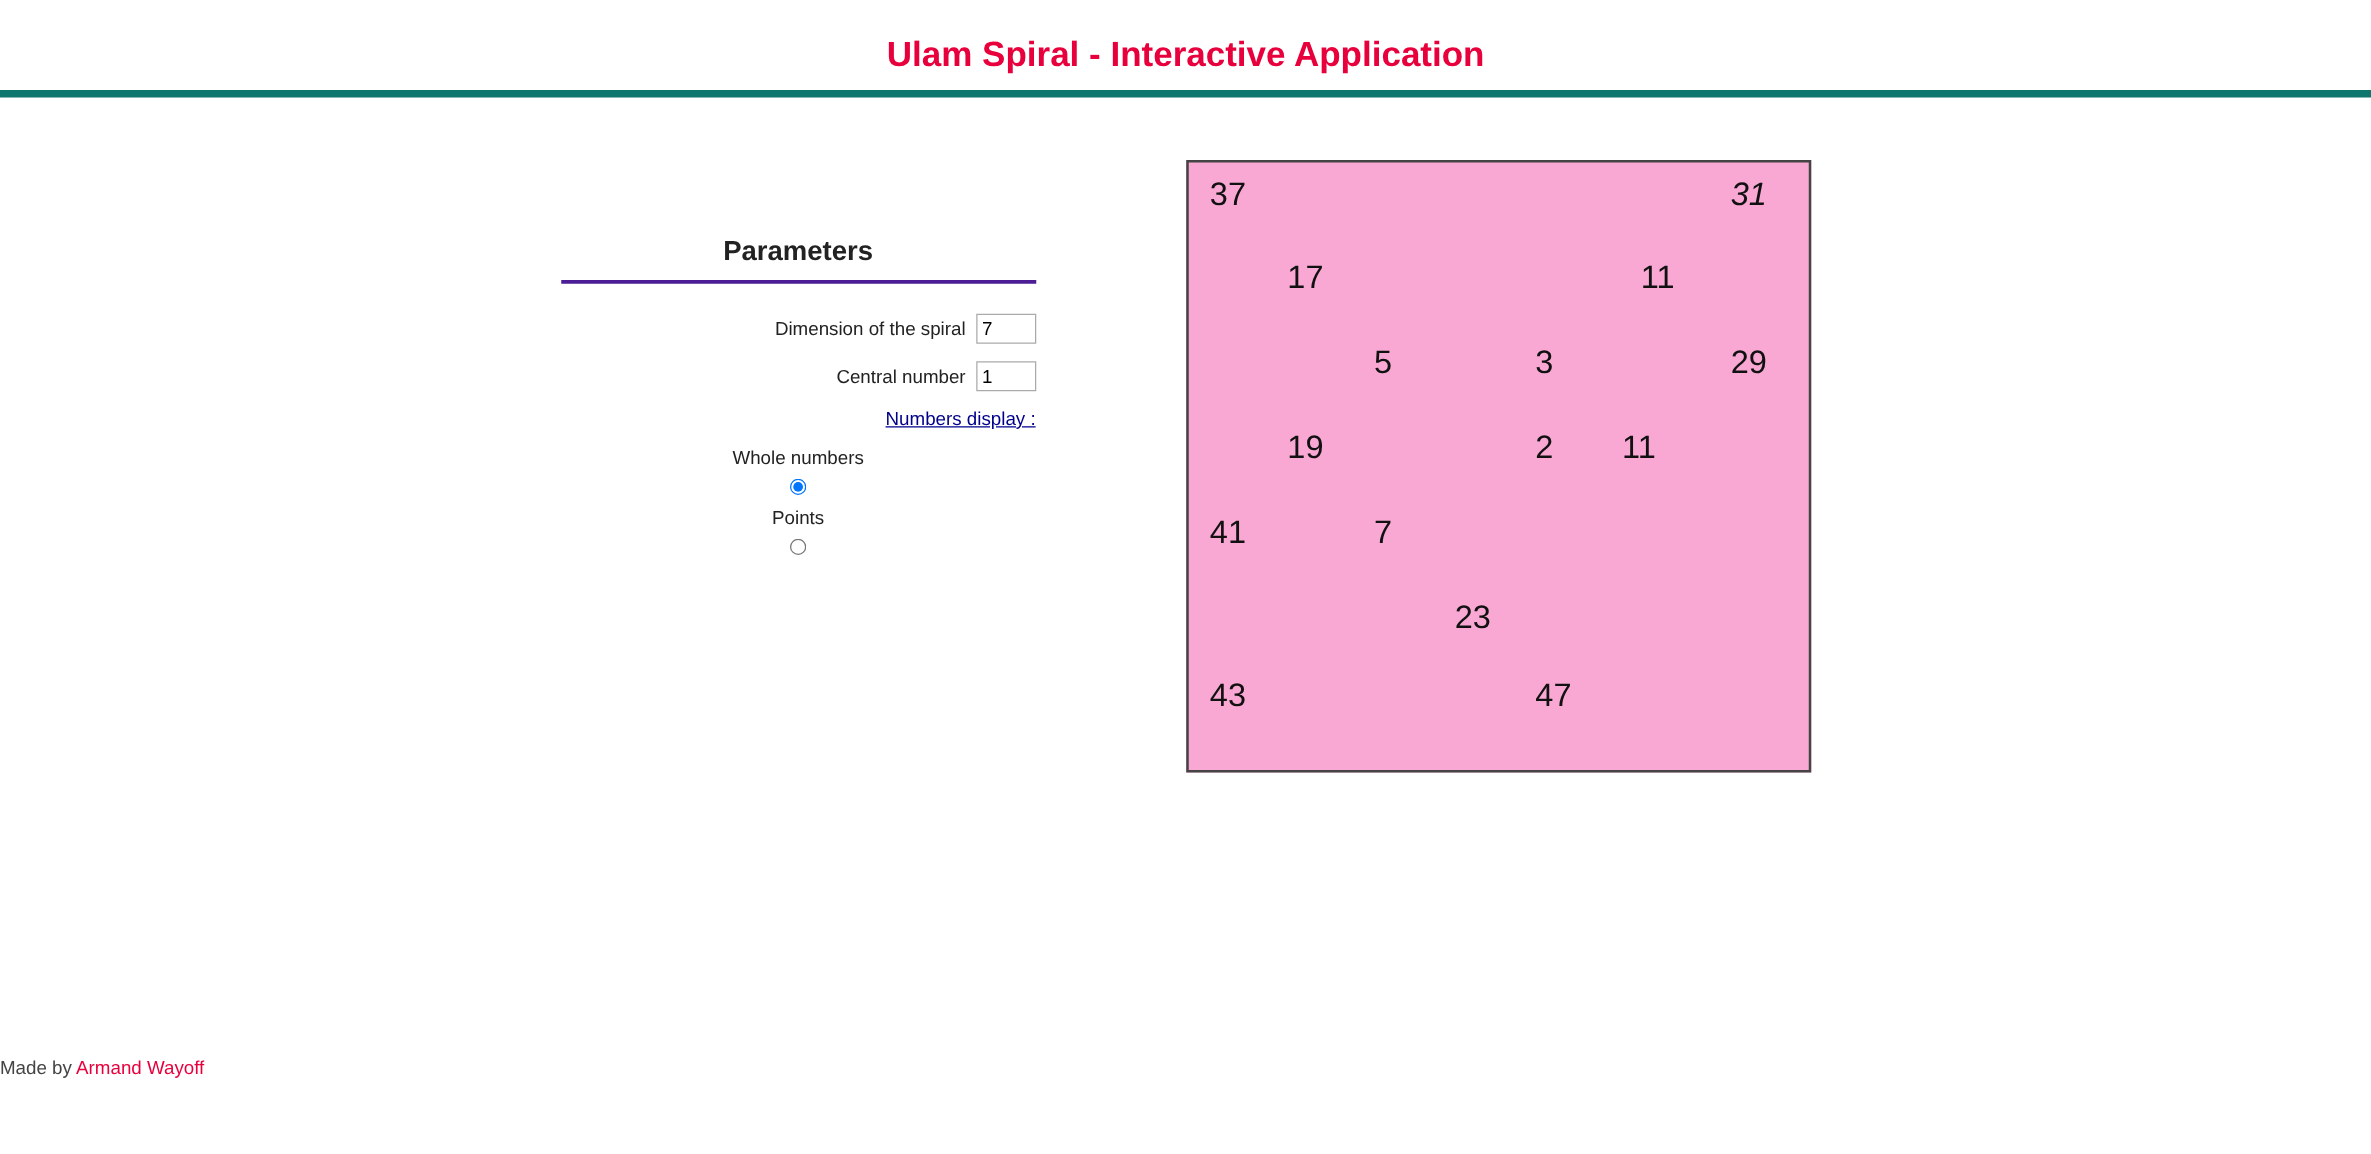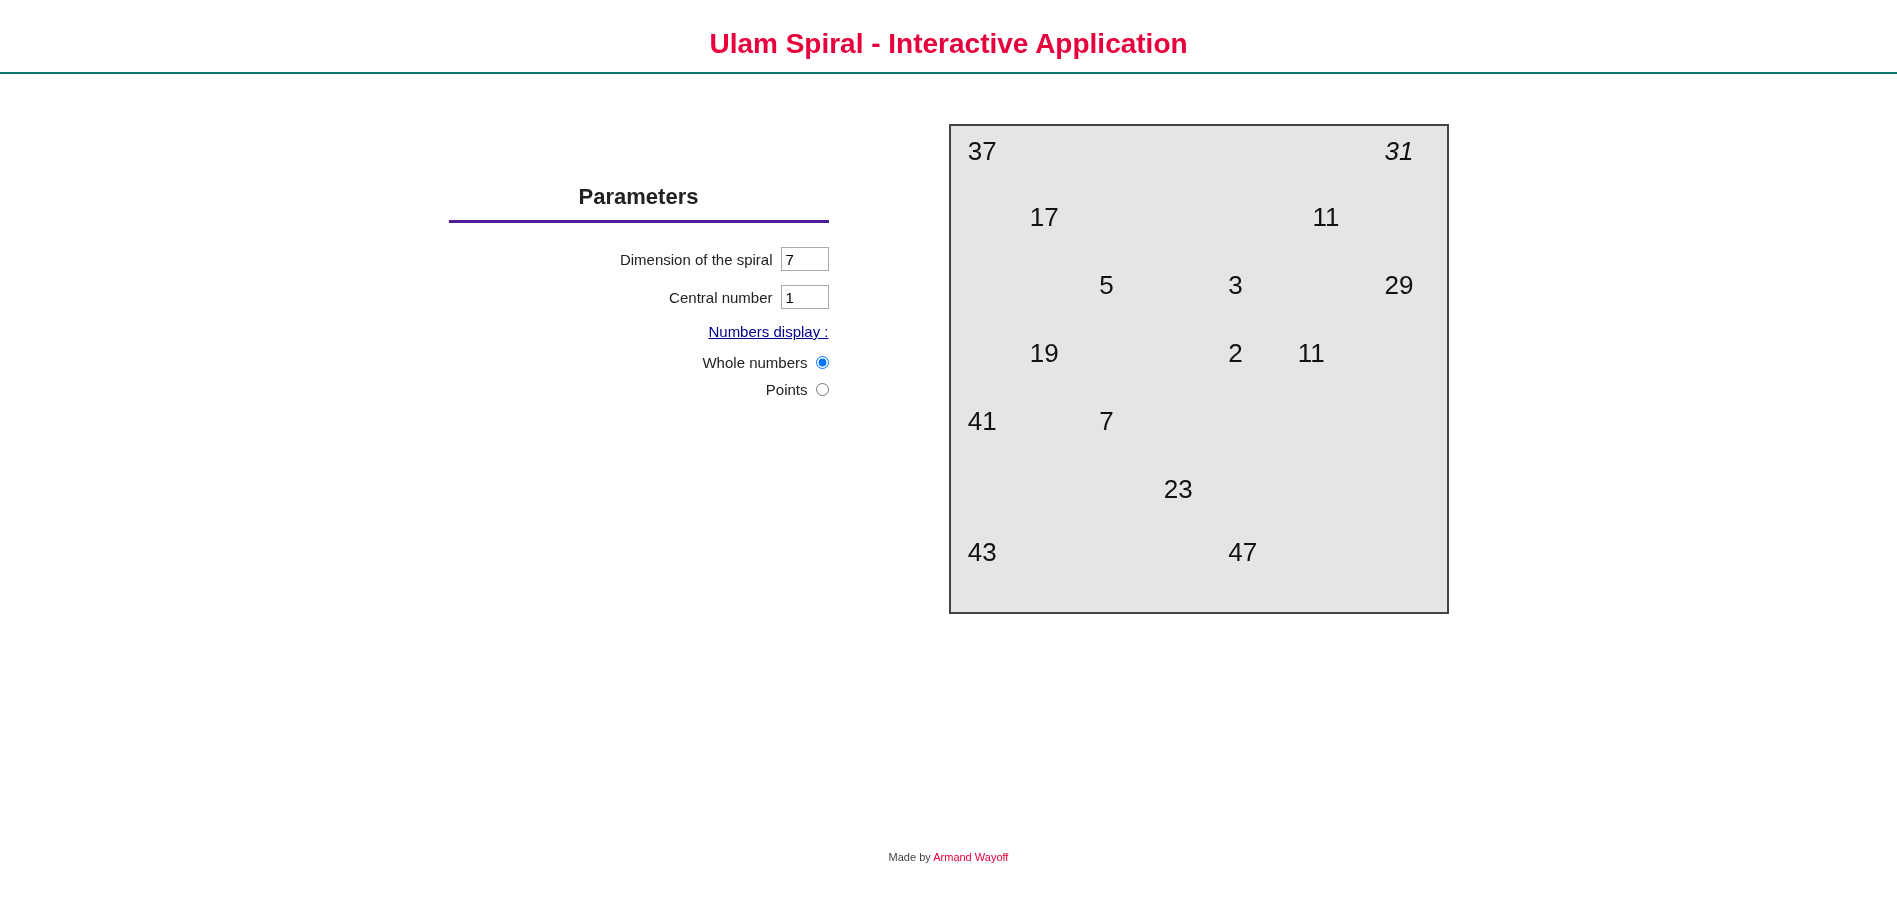--- a/index.html
+++ b/index.html
@@ -12,21 +12,21 @@
       font-family: Arial, sans-serif;
       background: #fff;
       color: #222;
       min-height: 923px;
       width: 1897px;
     }
 
     header {
       text-align: center;
       padding: 28px 0 12px 0;
-      border-bottom: 2px solid #0f766e;
+      border-bottom: 6px solid #0f766e;
       margin-bottom: 0;
     }
 
     .app-title {
       font-size: 28px;
       font-weight: bold;
       color: #e8003d;
     }
 
     .main-content {
@@ -80,48 +80,49 @@
       text-decoration: underline;
       text-align: right;
     }
 
     .radio-row {
       display: flex;
       align-items: center;
       justify-content: flex-end;
       margin-bottom: 10px;
       gap: 8px;
+      flex-direction: column;
     }
 
     .radio-label {
       font-size: 15px;
     }
 
     
     .spiral-container {
       border: 2px solid #444;
       width: 500px;
       height: 490px;
       position: relative;
-      background: #e5e5e5;
+      background: #f9a8d4;
     }
 
     .spiral-number {
       position: absolute;
       font-size: 26px;
       font-weight: normal;
       color: #111;
       line-height: 1;
     }
 
     
     footer {
-      text-align: center;
+      text-align: left;
       padding: 30px 0 20px 0;
-      font-size: 11px;
+      font-size: 15px;
       color: #444;
       position: absolute;
       bottom: 40px;
       width: 100%;
     }
 
     .footer-author {
       color: #e8003d;
     }
   </style>

